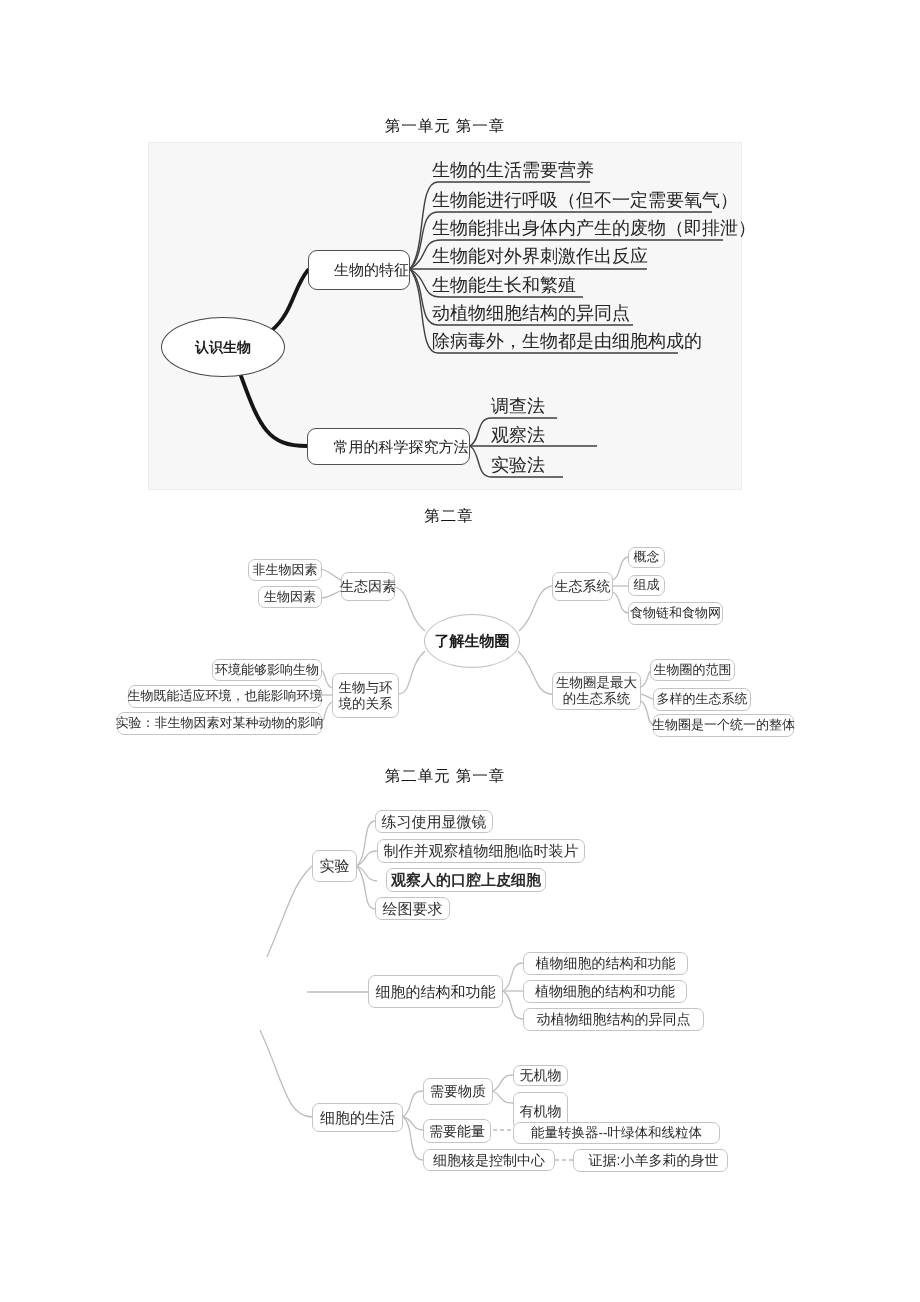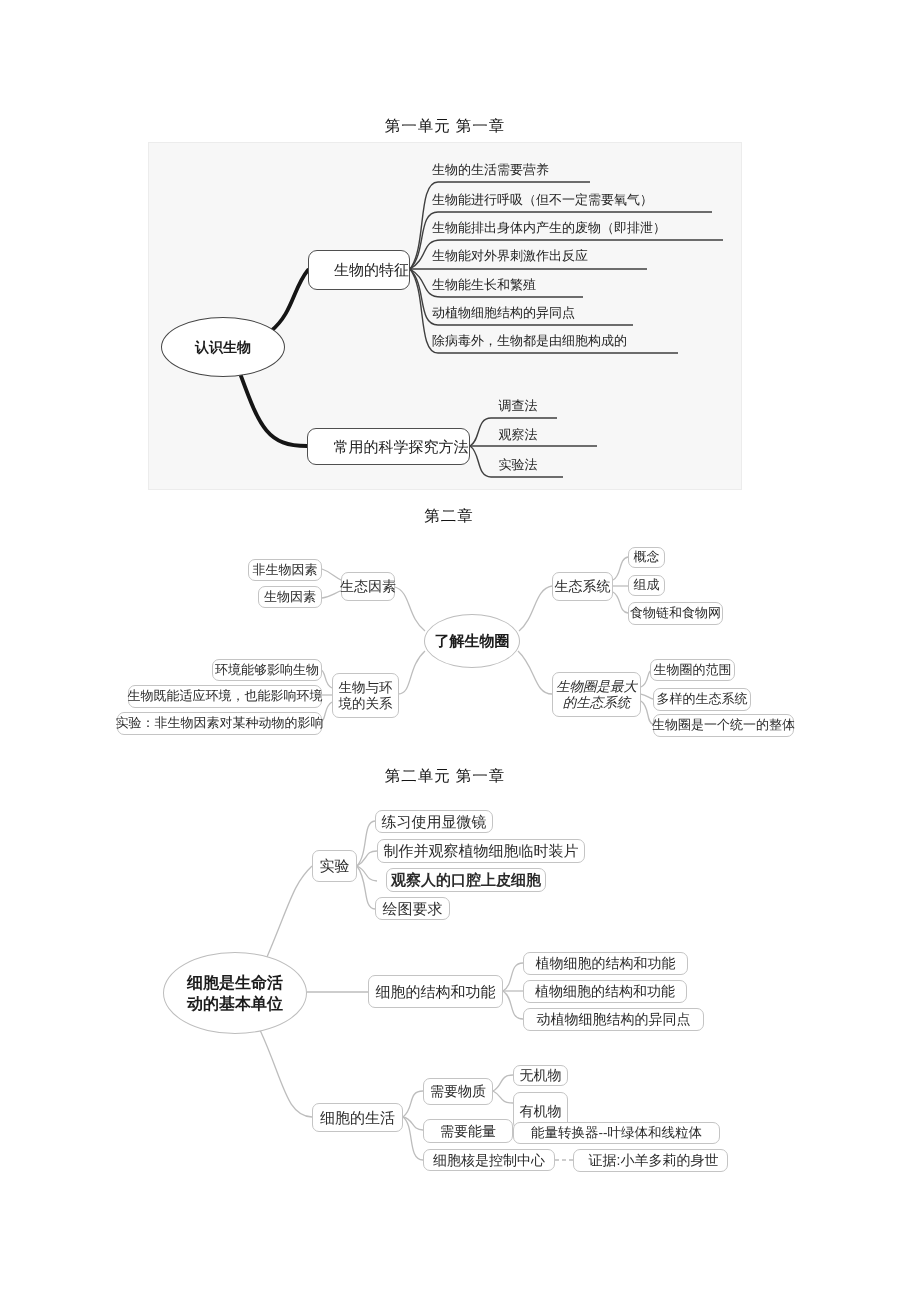--- a/index.html
+++ b/index.html
@@ -16,21 +16,21 @@
   .ln-dash{stroke:#bdbdbd;stroke-width:1.3;fill:none;stroke-dasharray:4 3;}
   .node{position:absolute;background:#fff;display:flex;align-items:center;justify-content:center;
         box-sizing:border-box;white-space:nowrap;text-align:center;line-height:1.15;}
   .rbox-dark{border:1.6px solid #4f4f4f;border-radius:9px;font-size:15px;color:#222;padding-left:25px;}
   .rbox-light{border:1.3px solid #c4c4c4;border-radius:7px;font-size:13px;color:#2b2b2b;}
   .f14{font-size:14px;} .f15{font-size:15px;} .f13{font-size:13.5px;}
   .ellipse{border-radius:50%;border:1.6px solid #464646;font-weight:bold;font-size:14px;color:#1c1c1c;}
   .ellipse-light{border-radius:50%;border:1.4px solid #bdbdbd;font-weight:bold;font-size:15px;color:#1c1c1c;}
   .twoline{flex-direction:column;white-space:nowrap;}
   .m3root{font-size:16px;font-weight:bold;line-height:21px;}
-  .m1leaf{position:absolute;font-size:13px;color:#242424;white-space:nowrap;line-height:18px;}
+  .m1leaf{position:absolute;font-size:18px;color:#242424;white-space:nowrap;line-height:18px;}
   .m1method{width:84px;text-align:center;}
 </style>
 </head>
 <body>
 
 <div id="page">
 
   <div class="title" style="left:445px;top:116px;">第一单元 第一章</div>
   <div class="panel"></div>
 
@@ -126,46 +126,42 @@
   <div class="node rbox-light" style="left:628px;top:602px;width:95px;height:23px;">食物链和食物网</div>
 
   <div class="node rbox-light twoline f13" style="left:332px;top:673px;width:67px;height:45px;">
     <span>生物与环</span>
     <span>境的关系</span>
   </div>
   <div class="node rbox-light" style="left:212px;top:659px;width:110px;height:22px;">环境能够影响生物</div>
   <div class="node rbox-light" style="left:128px;top:685px;width:194px;height:23px;">生物既能适应环境，也能影响环境</div>
   <div class="node rbox-light" style="left:117px;top:712px;width:205px;height:23px;">实验：非生物因素对某种动物的影响</div>
 
-  <div class="node rbox-light twoline f13" style="left:552px;top:672px;width:89px;height:45px;font-style:italic;">
+  <div class="node rbox-light twoline f13" style="left:552px;top:672px;width:89px;height:38px;">
     <span>生物圈是最大</span>
     <span>的生态系统</span>
   </div>
   <div class="node rbox-light" style="left:650px;top:659px;width:85px;height:22px;">生物圈的范围</div>
   <div class="node rbox-light" style="left:653px;top:688px;width:98px;height:23px;">多样的生态系统</div>
   <div class="node rbox-light" style="left:653px;top:714px;width:141px;height:23px;">生物圈是一个统一的整体</div>
 
-  <div class="node ellipse-light twoline m3root" style="left:163px;top:952px;width:144px;height:82px;">
-    <span>细胞是生命活</span>
-    <span>动的基本单位</span>
-  </div>
 
   <div class="node rbox-light f15" style="left:312px;top:850px;width:45px;height:32px;">实验</div>
   <div class="node rbox-light f15" style="left:375px;top:810px;width:118px;height:23px;">练习使用显微镜</div>
   <div class="node rbox-light f15" style="left:377px;top:839px;width:208px;height:24px;">制作并观察植物细胞临时装片</div>
   <div class="node rbox-light f15" style="left:386px;top:868px;width:160px;height:24px;font-weight:bold;">观察人的口腔上皮细胞</div>
   <div class="node rbox-light f15" style="left:375px;top:897px;width:75px;height:23px;">绘图要求</div>
 
   <div class="node rbox-light f15" style="left:368px;top:975px;width:135px;height:33px;">细胞的结构和功能</div>
   <div class="node rbox-light f14" style="left:523px;top:952px;width:165px;height:23px;">植物细胞的结构和功能</div>
   <div class="node rbox-light f14" style="left:523px;top:980px;width:164px;height:23px;">植物细胞的结构和功能</div>
   <div class="node rbox-light f14" style="left:523px;top:1008px;width:181px;height:23px;">动植物细胞结构的异同点</div>
 
   <div class="node rbox-light f15" style="left:312px;top:1103px;width:91px;height:29px;">细胞的生活</div>
   <div class="node rbox-light f14" style="left:423px;top:1078px;width:70px;height:27px;">需要物质</div>
   <div class="node rbox-light f14" style="left:513px;top:1065px;width:55px;height:21px;">无机物</div>
   <div class="node rbox-light f14" style="left:513px;top:1092px;width:55px;height:38px;">有机物</div>
-  <div class="node rbox-light f14" style="left:423px;top:1119px;width:90px;height:24px;">需要能量</div>
+  <div class="node rbox-light f14" style="left:423px;top:1119px;width:68px;height:24px;">需要能量</div>
   <div class="node rbox-light f13" style="left:513px;top:1122px;width:207px;height:22px;">能量转换器--叶绿体和线粒体</div>
   <div class="node rbox-light f14" style="left:423px;top:1149px;width:132px;height:22px;">细胞核是控制中心</div>
   <div class="node rbox-light f14" style="left:573px;top:1149px;width:155px;height:23px;padding-left:6px;">证据:小羊多莉的身世</div>
 
 </div>
 
 </body></html>

